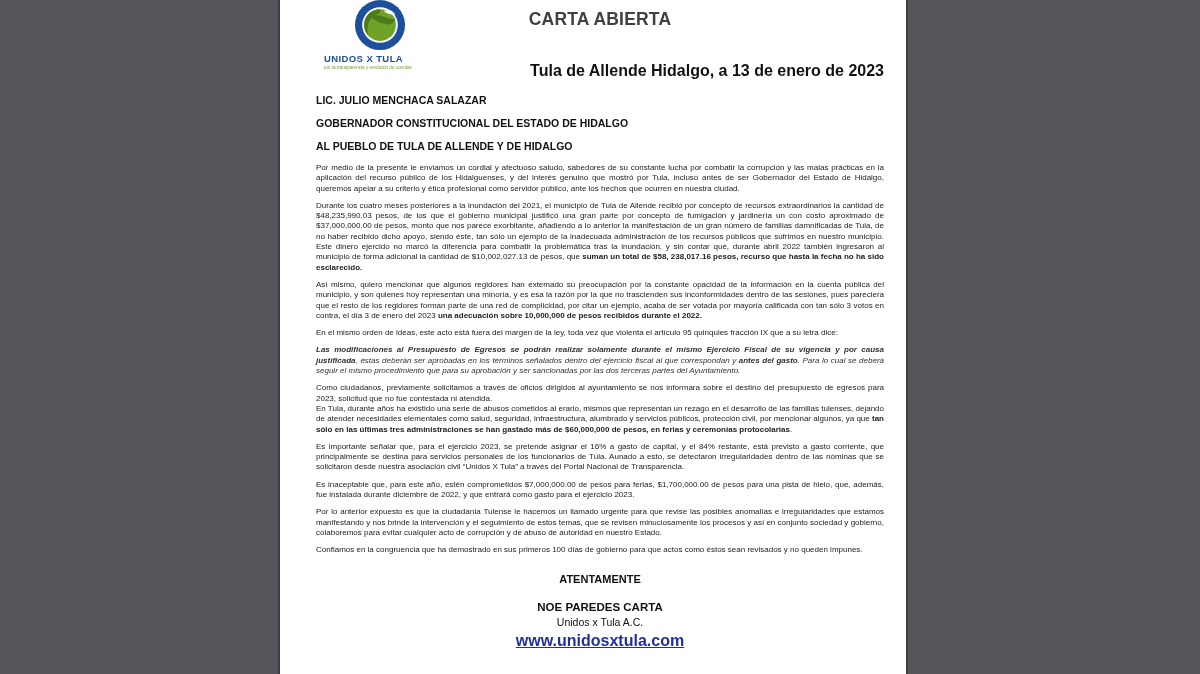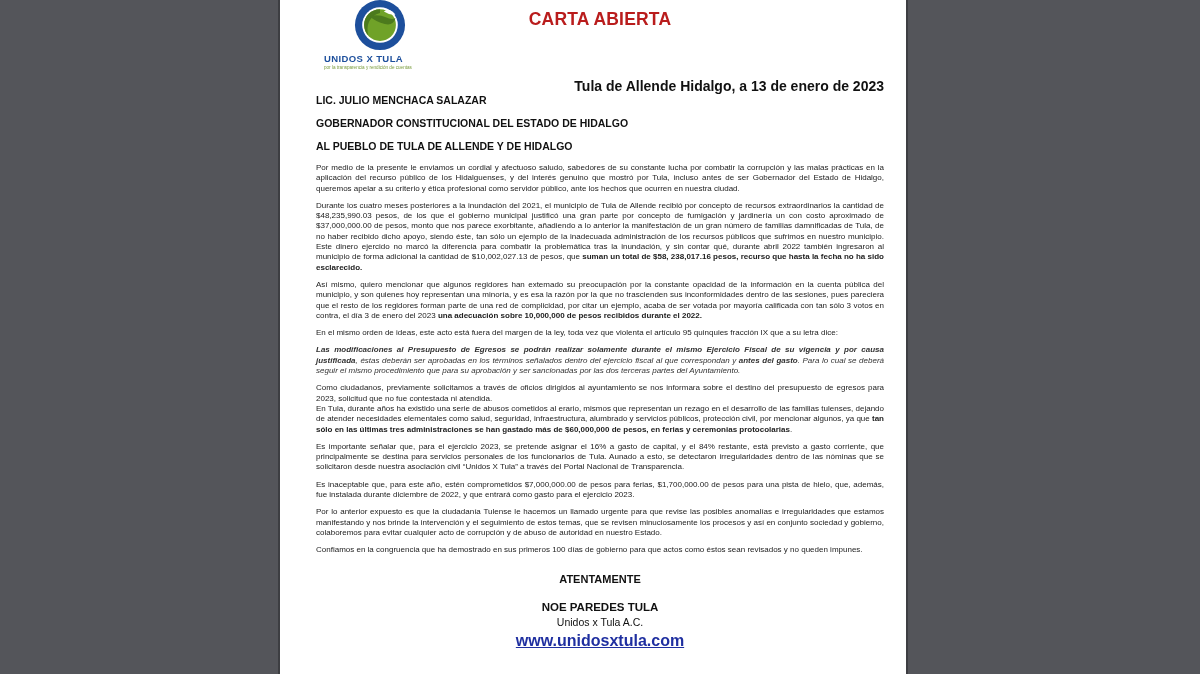--- a/index.html
+++ b/index.html
@@ -28,26 +28,26 @@
     margin-top:1px;
     font-size:9.5px;font-weight:bold;letter-spacing:.4px;
     color:#1d4f9c;white-space:nowrap;
   }
   .logo-tagline{
     font-size:4.6px;color:#7a9c3e;white-space:nowrap;margin-top:1px;
   }
   .title{
     margin:0;padding-top:9px;
     text-align:center;
-    font-size:17.5px;font-weight:bold;color:#b91c1c;
+    font-size:17.5px;font-weight:bold;color:#404040;
     letter-spacing:.2px;
   }
   .dateline{
-    position:absolute;right:0;top:78px;
-    font-size:14px;font-weight:bold;color:#111;
+    position:absolute;right:0;top:62px;
+    font-size:16px;font-weight:bold;color:#111;
   }
   
   .recipient{margin-top:6px;}
   .recipient-line{
     font-size:10.5px;font-weight:bold;line-height:13px;
     margin-bottom:10px;color:#111;
   }
   
   .letter-body{margin-top:10px;}
   .body-par{
@@ -107,21 +107,21 @@
         <p class="body-par"><span class="">Como ciudadanos, previamente solicitamos a través de oficios dirigidos al ayuntamiento se nos informara sobre el destino del presupuesto de egresos para 2023, solicitud que no fue contestada ni atendida.</span></p>
         <p class="body-par tight"><span class="">En Tula, durante años ha existido una serie de abusos cometidos al erario, mismos que representan un rezago en el desarrollo de las familias tulenses, dejando de atender necesidades elementales como salud, seguridad, infraestructura, alumbrado y servicios públicos, protección civil, por mencionar algunos, ya que </span><span class="b ">tan sólo en las últimas tres administraciones se han gastado más de $60,000,000 de pesos, en ferias y ceremonias protocolarias</span><span class="">.</span></p>
         <p class="body-par"><span class="">Es importante señalar que, para el ejercicio 2023, se pretende asignar el 16% a gasto de capital, y el 84% restante, está previsto a gasto corriente, que principalmente se destina para servicios personales de los funcionarios de Tula. Aunado a esto, se detectaron irregularidades dentro de las nóminas que se solicitaron desde nuestra asociación civil “Unidos X Tula” a través del Portal Nacional de Transparencia.</span></p>
         <p class="body-par"><span class="">Es inaceptable que, para este año, estén comprometidos $7,000,000.00 de pesos para ferias, $1,700,000.00 de pesos para una pista de hielo, que, además, fue instalada durante diciembre de 2022, y que entrará como gasto para el ejercicio 2023.</span></p>
         <p class="body-par"><span class="">Por lo anterior expuesto es que la ciudadanía Tulense le hacemos un llamado urgente para que revise las posibles anomalías e irregularidades que estamos manifestando y nos brinde la intervención y el seguimiento de estos temas, que se revisen minuciosamente los procesos y así en conjunto sociedad y gobierno, colaboremos para evitar cualquier acto de corrupción y de abuso de autoridad en nuestro Estado.</span></p>
         <p class="body-par"><span class="">Confiamos en la congruencia que ha demostrado en sus primeros 100 días de gobierno para que actos como éstos sean revisados y no queden impunes.</span></p>
       </div>
 
     <div class="closing">
       <div class="closing-salutation">ATENTAMENTE</div>
-      <div class="closing-name">NOE PAREDES TULA</div>
+      <div class="closing-name">NOE PAREDES CARTA</div>
       <div class="closing-org">Unidos x Tula A.C.</div>
       <div>
         <a class="closing-link">www.unidosxtula.com</a>
       </div>
     </div>
 
   </div>
 </div>
 
 </body></html>

